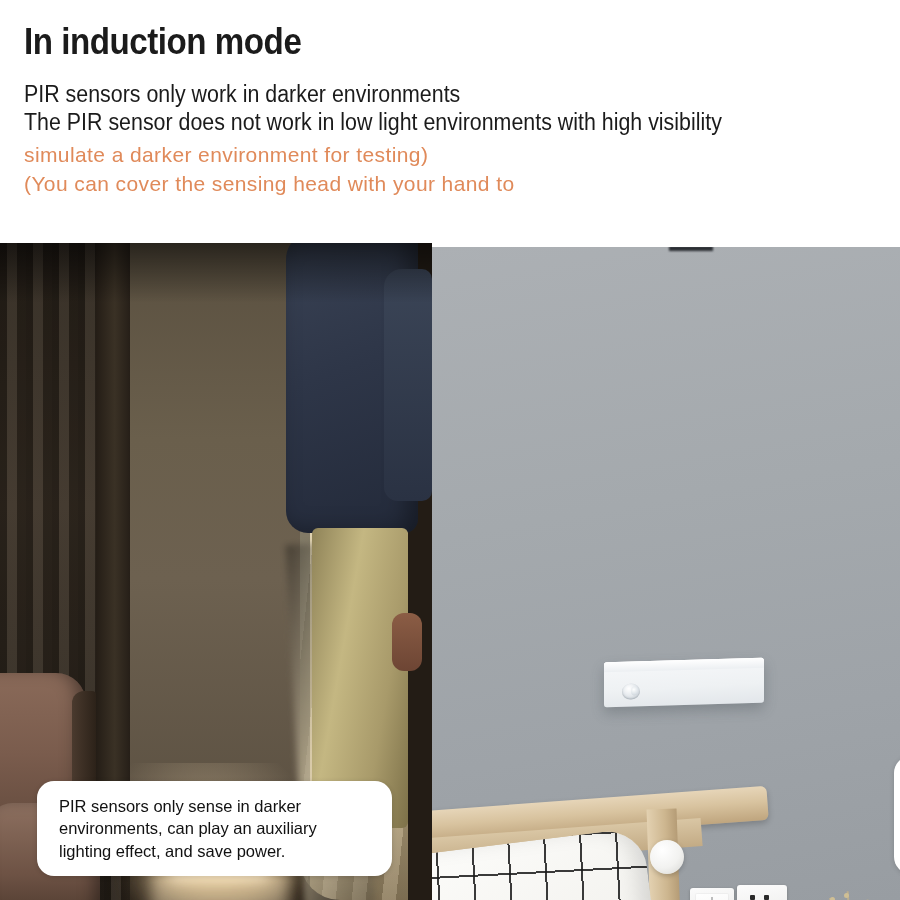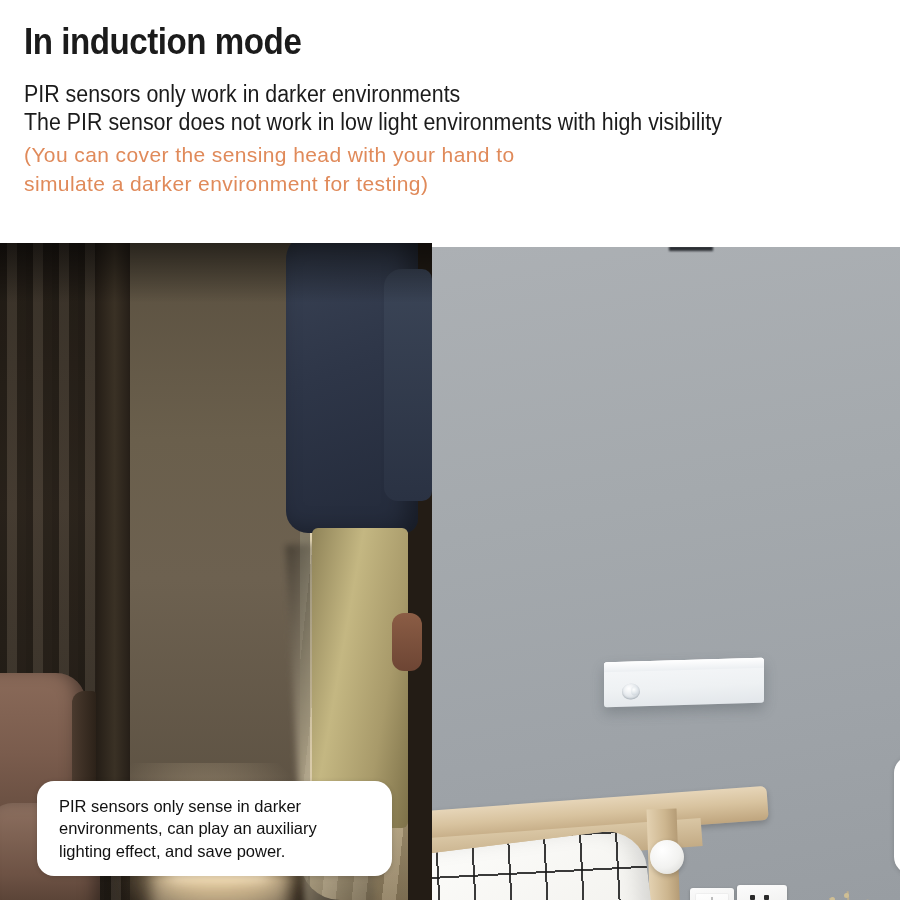--- a/index.html
+++ b/index.html
@@ -322,22 +322,22 @@
 
 <div class="header">
 
   <div class="page-title">In induction mode</div>
 
   <div class="sub-block">
     <div class="sub-line">PIR sensors only work in darker environments</div>
     <div class="sub-line">The PIR sensor does not work in low light environments with high visibility</div>
 
     <div class="notes">
+      <div class="note-line">simulate a darker environment for testing)</div>
       <div class="note-line">(You can cover the sensing head with your hand to</div>
-      <div class="note-line">simulate a darker environment for testing)</div>
     </div>
   </div>
 </div>
 
 <div class="photos">
 
   <div class="panel panel-left">
     <div class="scene-dark">
 
       <div class="l-wall"></div>

